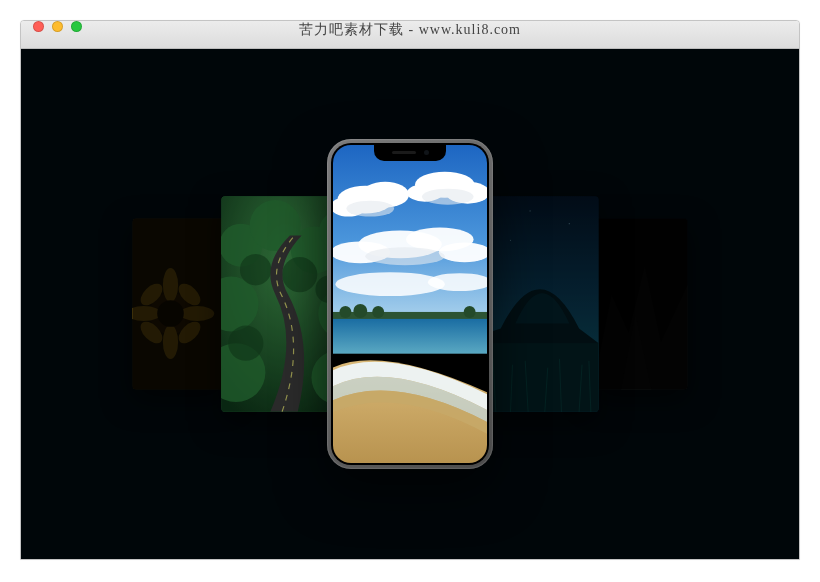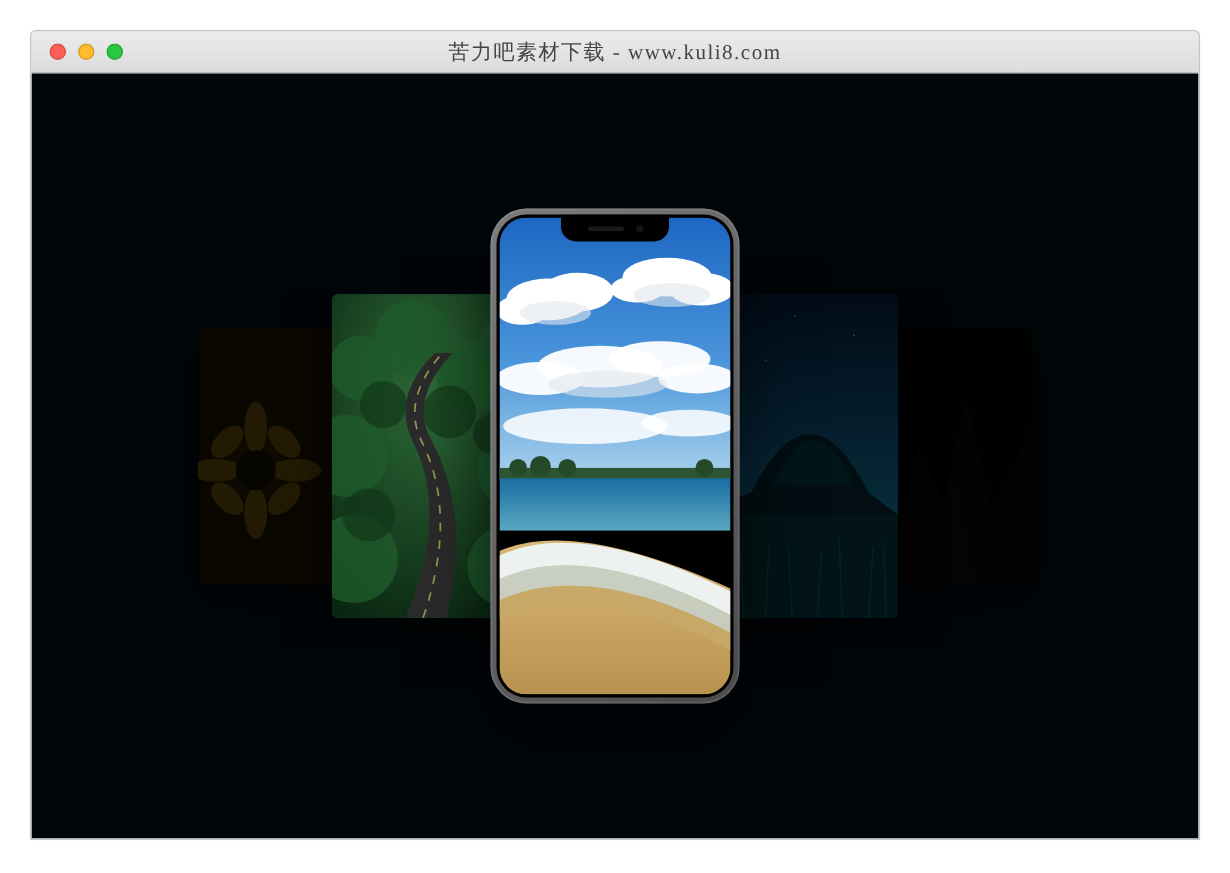--- a/index.html
+++ b/index.html
@@ -19,21 +19,20 @@
     overflow: hidden;
     box-shadow: 0 0 1px rgba(0,0,0,0.1);
     display: flex;
     flex-direction: column;
   }
   .titlebar {
     height: 28px;
     background: linear-gradient(#ececec, #dcdcdc);
     border-bottom: 1px solid #bcbcbc;
     display: flex;
-    align-items: center;
     position: relative;
   }
   .traffic {
     display: flex;
     gap: 8px;
     padding-left: 12px;
   }
   .dot {
     width: 11px; height: 11px; border-radius: 50%;
     border: 0.5px solid rgba(0,0,0,0.15);

